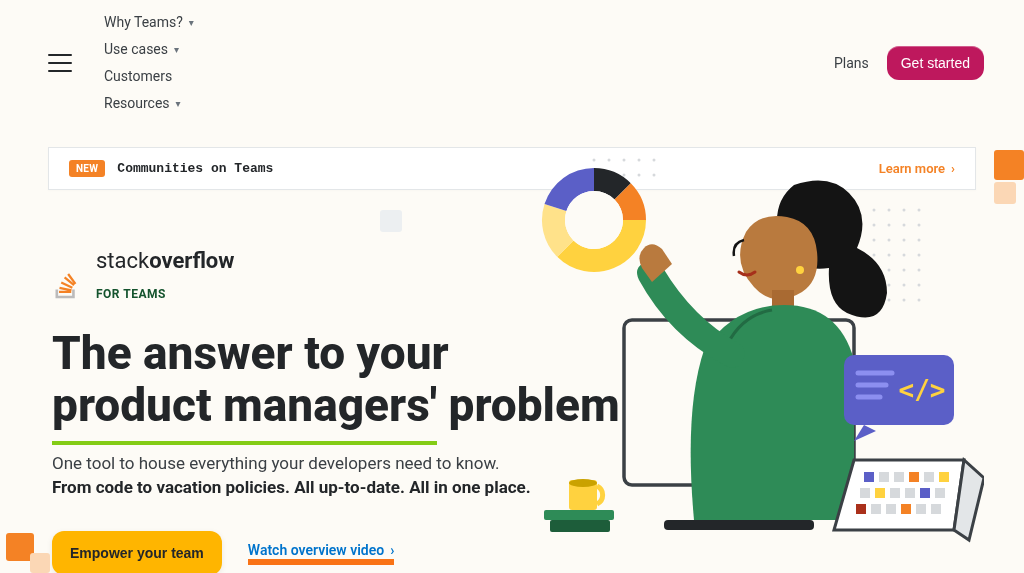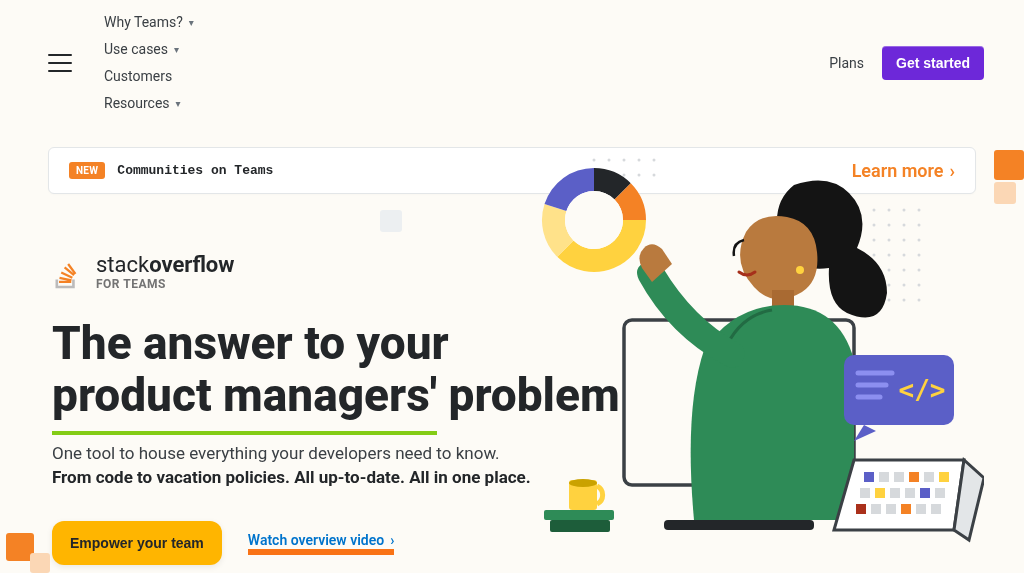--- a/index.html
+++ b/index.html
@@ -26,56 +26,56 @@
   .hamburger span { height: 2px; background: #232629; border-radius: 1px; }
   .nav-links { display: flex; gap: 11px; flex-direction: column; }
   .nav-item {
     font-size: 14px; color: #3b4045; display: flex; align-items: center; gap: 6px;
     cursor: pointer;
   }
   .chev { font-size: 10px; color: #6a737c; }
   .nav-spacer { flex: 1; }
   .plans-link { font-size: 14px; color: #3b4045; margin-right: 18px; cursor: pointer; }
   .cta-btn {
-    background: #6d28d9; color: #fff; border: none; border-radius: 4px;
-    padding: 9px 14px; font-size: 14px; font-weight: 700; cursor: pointer;
+    background: #be185d; color: #fff; border: none; border-radius: 12px;
+    padding: 9px 14px; font-size: 14px; font-weight: 400; cursor: pointer;
     box-shadow: inset 0 1px 0 rgba(255,255,255,.3);
   }
   
   .banner {
     margin: 22px 48px 0 48px;
-    border: 1px solid #e3e6e8; border-radius: 6px;
+    border: 1px solid #e3e6e8; border-radius: 0;
     background: #fff;
     display: flex; align-items: center;
     padding: 12px 20px;
     box-shadow: 0 1px 2px rgba(0,0,0,.02);
   }
   .badge-new {
     background: #f48225; color: #fff; font-size: 10px; font-weight: 700;
     padding: 3px 7px; border-radius: 3px; margin-right: 12px; letter-spacing: .3px;
   }
   .banner-title { font-weight: 700; font-size: 13px; color: #232629; font-family: Liberation Mono, monospace; }
   .banner-sub { font-size: 13px; color: #6a737c; margin-left: 4px; }
   .banner-spacer { flex: 1; }
   .learn-more {
-    color: #f48225; font-size: 18px; font-weight: 600; cursor: pointer;
+    color: #f48225; font-size: 13px; font-weight: 600; cursor: pointer;
     display: flex; align-items: flex-start; gap: 6px;
   }
   
   .hero {
     position: relative;
     padding: 60px 0 0 52px;
   }
   .logo-row { display: flex; align-items: flex-end; gap: 16px; margin-bottom: 28px; }
   .so-logo-icon { width: 28px; height: 28px; position: relative; }
   .logo-text { display: flex; flex-direction: column; line-height: 1; }
   .logo-main { font-size: 22px; color: #232629; }
   .logo-main .light { font-weight: 400; }
   .logo-main .bold { font-weight: 700; }
-  .logo-sub { font-size: 12px; font-weight: 700; color: #737373; letter-spacing: .5px; margin-top: 2px; }
+  .logo-sub { font-size: 12px; font-weight: 700; color: #14532d; letter-spacing: .5px; margin-top: 16px; }
   h1.headline {
     font-size: 46px; font-weight: 800; color: #232629; line-height: 1.12;
     max-width: 640px;
   }
   h1.headline .underline { border-bottom: 4px solid #84cc16; padding-bottom: 9px; }
   .sub1 { font-size: 17px; color: #3b4045; margin-top: 22px; }
   .sub2 { font-size: 17px; font-weight: 700; color: #232629; margin-top: 4px; }
   .hero-actions { display: flex; align-items: center; gap: 26px; margin-top: 34px; }
   .empower-btn {
     background: #ffb500; color: #232629; font-weight: 700; font-size: 14px;

